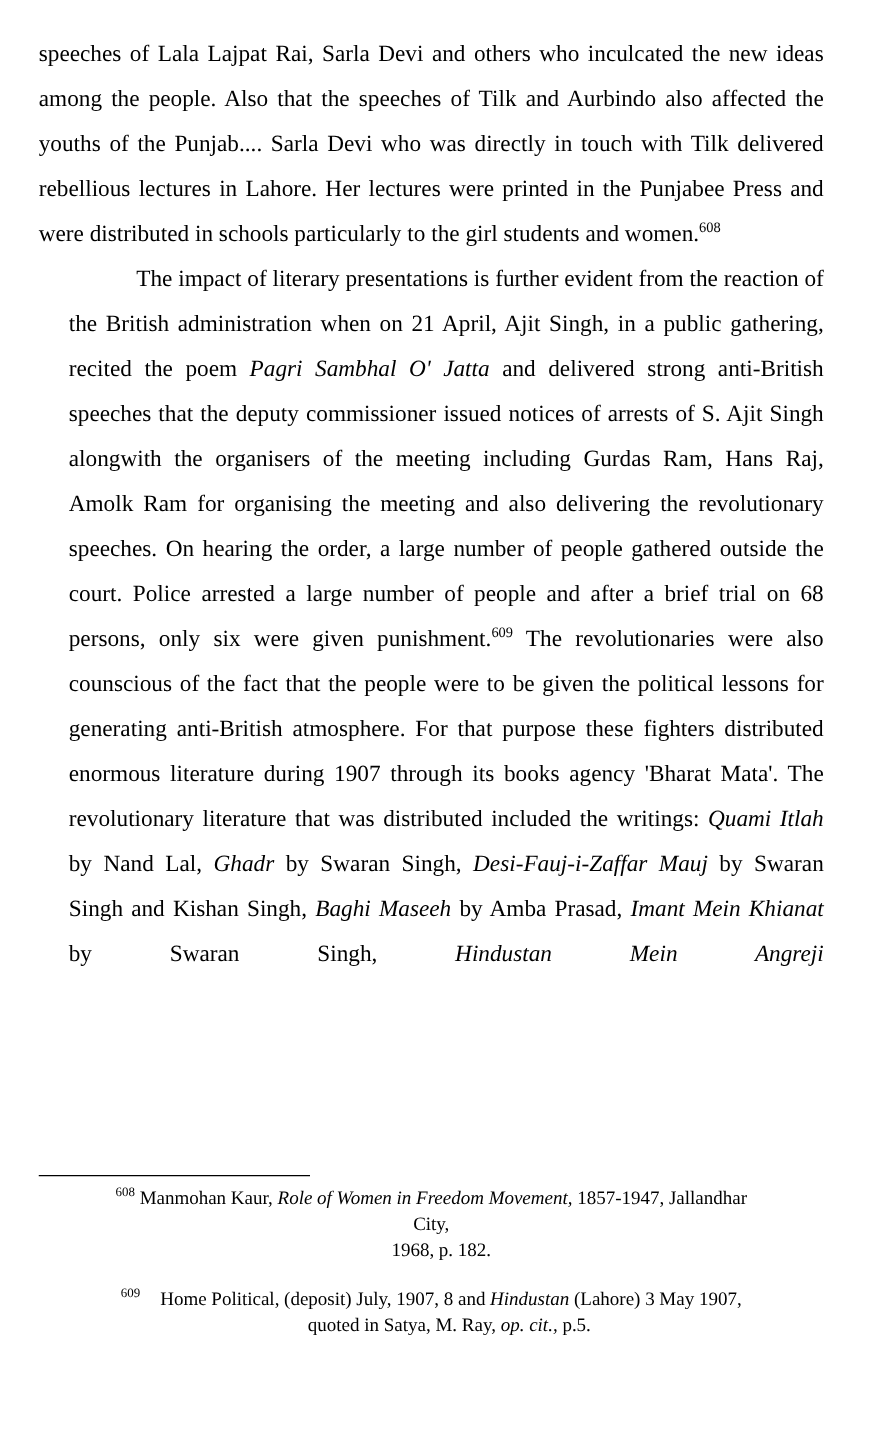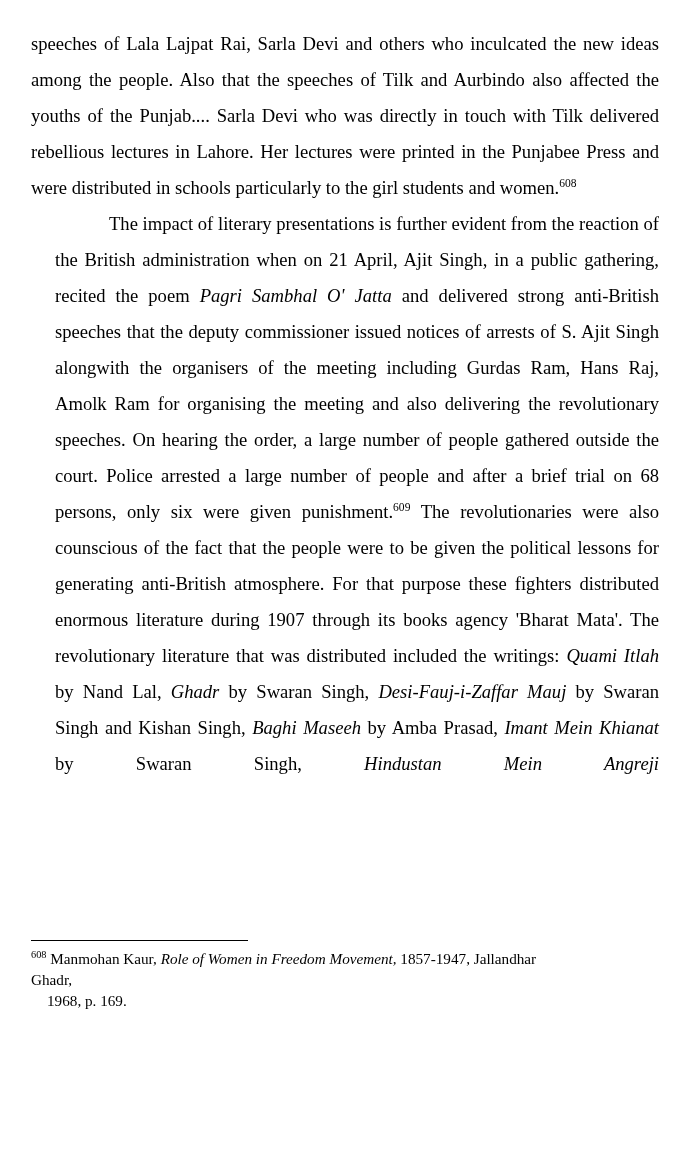--- a/index.html
+++ b/index.html
@@ -67,21 +67,21 @@
   }
   .footnotes {
     position: absolute;
     left: 31px;
     top: 948px;
     width: 628px;
   }
   .footnote {
     font-size: 15.2px;
     line-height: 21px;
-    text-align: left;
+    text-align: center;
     margin: 0 0 14px 0;
     position: relative;
   }
   .footnote:last-child {
     margin-bottom: 0;
   }
   .footnote sup.fn-num {
     font-size: 0.68em;
     vertical-align: super;
     line-height: 0;
@@ -106,23 +106,31 @@
 
   <div class="fn-rule"></div>
 
   <div class="footnotes">
 
     <div class="footnote fn-608">
       <p class="fn-line-1">
         <sup class="fn-num">608</sup><span> Manmohan Kaur, <span class="it">Role of Women in Freedom Movement,</span> 1857-1947, Jallandhar</span>
       </p>
       <p class="fn-line-2">
-        <span>Ghadr,</span>
+        <span>City,</span>
       </p>
       <p class="fn-line-3">
-        <span>1968, p. 169.</span>
+        <span>1968, p. 182.</span>
       </p>
     </div>
 
+    <div class="footnote fn-609">
+      <p class="fn-line-1">
+        <sup class="fn-num">609</sup><span class="gap"></span><span>Home Political, (deposit) July, 1907, 8 and <span class="it">Hindustan</span> (Lahore) 3 May 1907,</span>
+      </p>
+      <p class="fn-line-2">
+        <span>quoted in Satya, M. Ray, <span class="it">op. cit.,</span> p.5.</span>
+      </p>
+    </div>
 
   </div>
 
 </div>
 
 </body></html>

